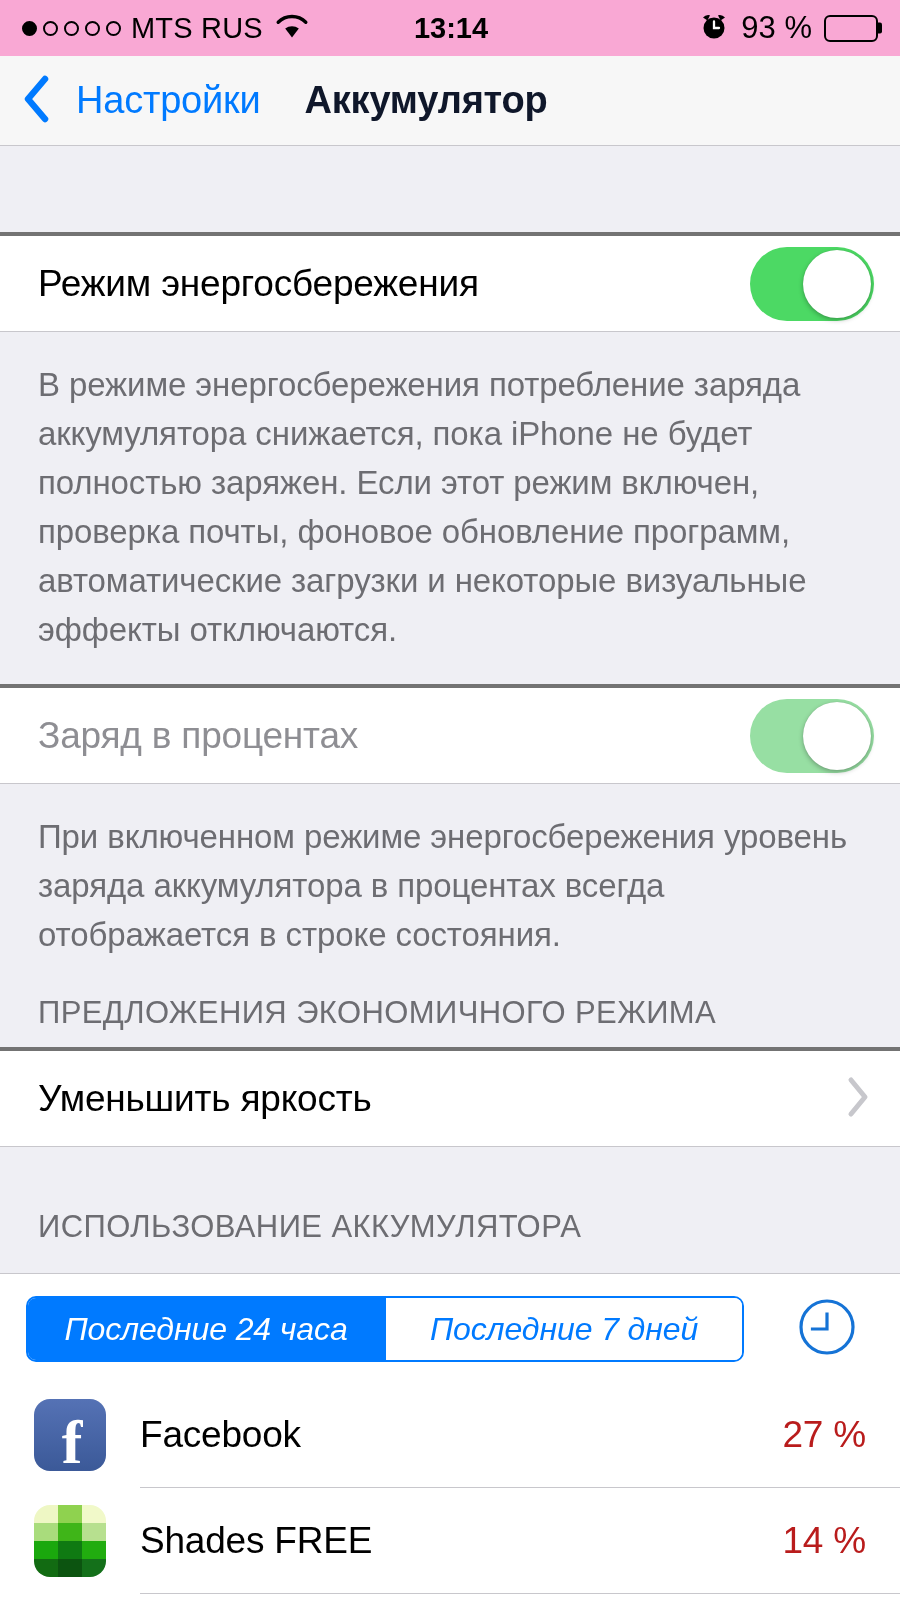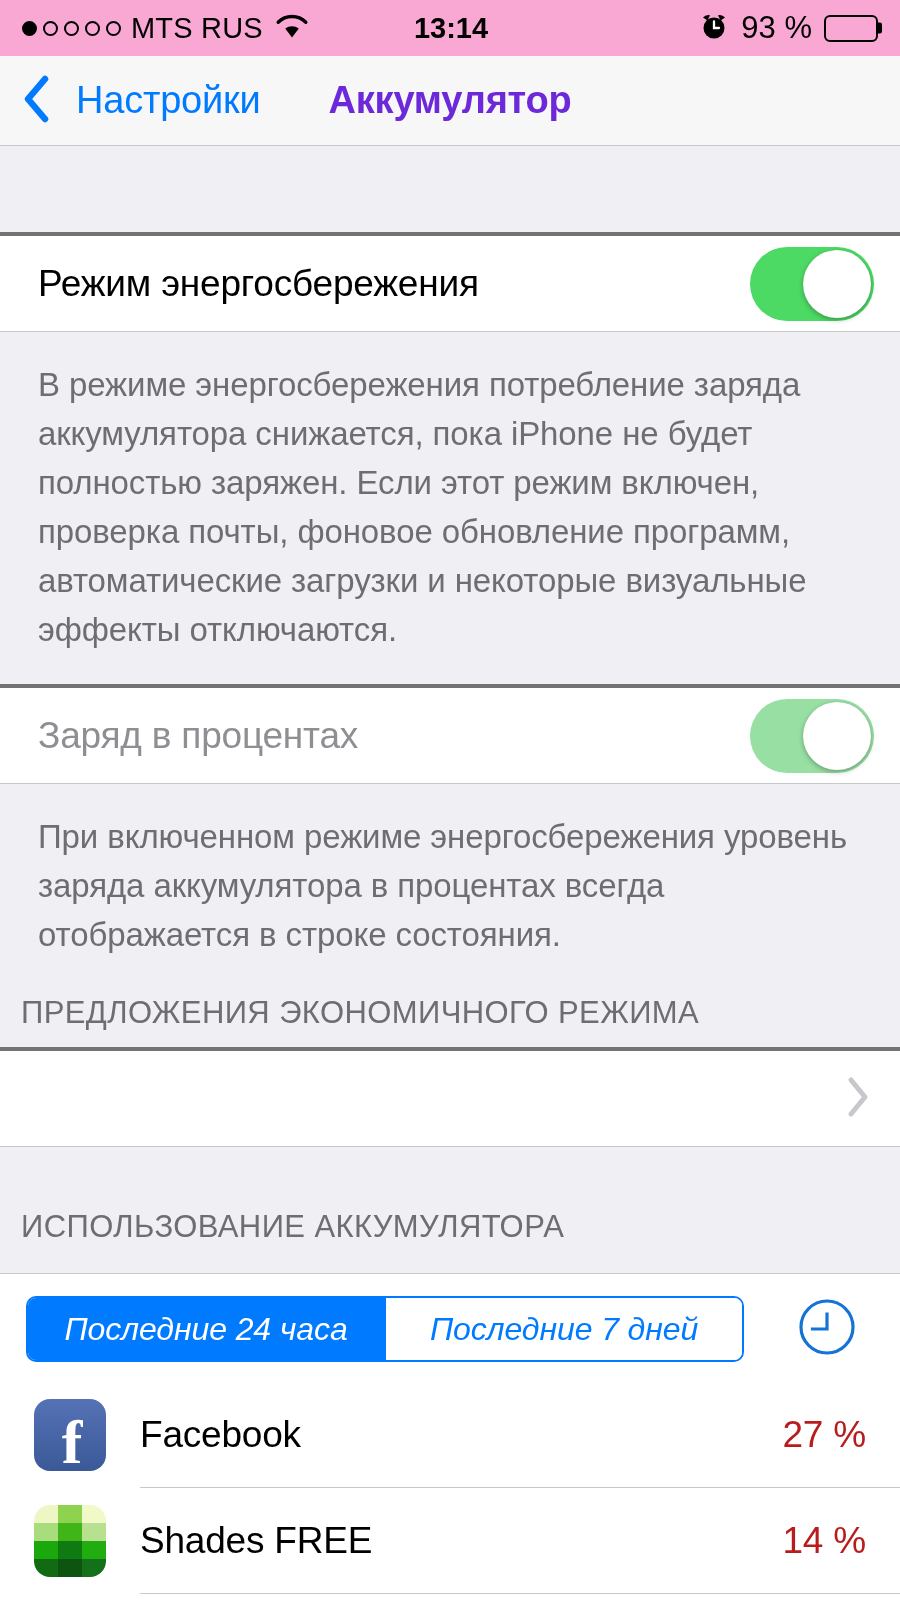--- a/index.html
+++ b/index.html
@@ -122,22 +122,22 @@
   }
   .back-chevron { display: block; }
   .nav-back-label {
     font-size: 38px;
     color: #007AFF;
     letter-spacing: -0.2px;
   }
   .nav-title {
     font-size: 38px;
     font-weight: 700;
-    color: #6d28d9;
-    margin-left: 68px;
+    color: #0f172a;
+    margin-left: 44px;
     letter-spacing: -0.2px;
   }
 
   
   .gap { background: #EFEFF4; }
   .gap-1 { height: 86px; }
 
   .cell {
     background: #FFFFFF;
     display: flex;
@@ -191,21 +191,21 @@
     line-height: 49px;
     padding: 28px 44px 30px 38px;
     letter-spacing: -0.1px;
     box-sizing: border-box;
   }
   .section-header {
     background: #EFEFF4;
     color: #6D6D72;
     font-size: 31px;
     letter-spacing: 0.4px;
-    padding: 6px 38px 16px 21px;
+    padding: 6px 38px 16px 38px;
     box-sizing: border-box;
     text-transform: uppercase;
   }
 
   
   .chevron-right { display: block; }
 
   
   .usage-area {
     background: #FFFFFF;
@@ -397,20 +397,21 @@
     <span class="toggle faded">
       <span class="knob"></span>
     </span>
   </div>
 
   <div class="footer-text">При включенном режиме энергосбережения уровень заряда аккумулятора в процентах всегда отображается в строке состояния.</div>
 
   <div class="section-header">ПРЕДЛОЖЕНИЯ ЭКОНОМИЧНОГО РЕЖИМА</div>
 
   <div class="cell cell-link-row">
+    <span class="cell-title">Уменьшить яркость</span>
     <span class="cell-spacer"></span>
     <span class="chevron-right">
       <svg width="24" height="42" viewBox="0 0 24 42">
         <path d="M5 4 L19 21 L5 38" stroke="#C7C7CC" stroke-width="5" fill="none" stroke-linecap="round" stroke-linejoin="round"></path>
       </svg>
     </span>
   </div>
 
   <div class="section-header" style="padding-top:62px;padding-bottom:28px;">ИСПОЛЬЗОВАНИЕ АККУМУЛЯТОРА</div>
 

